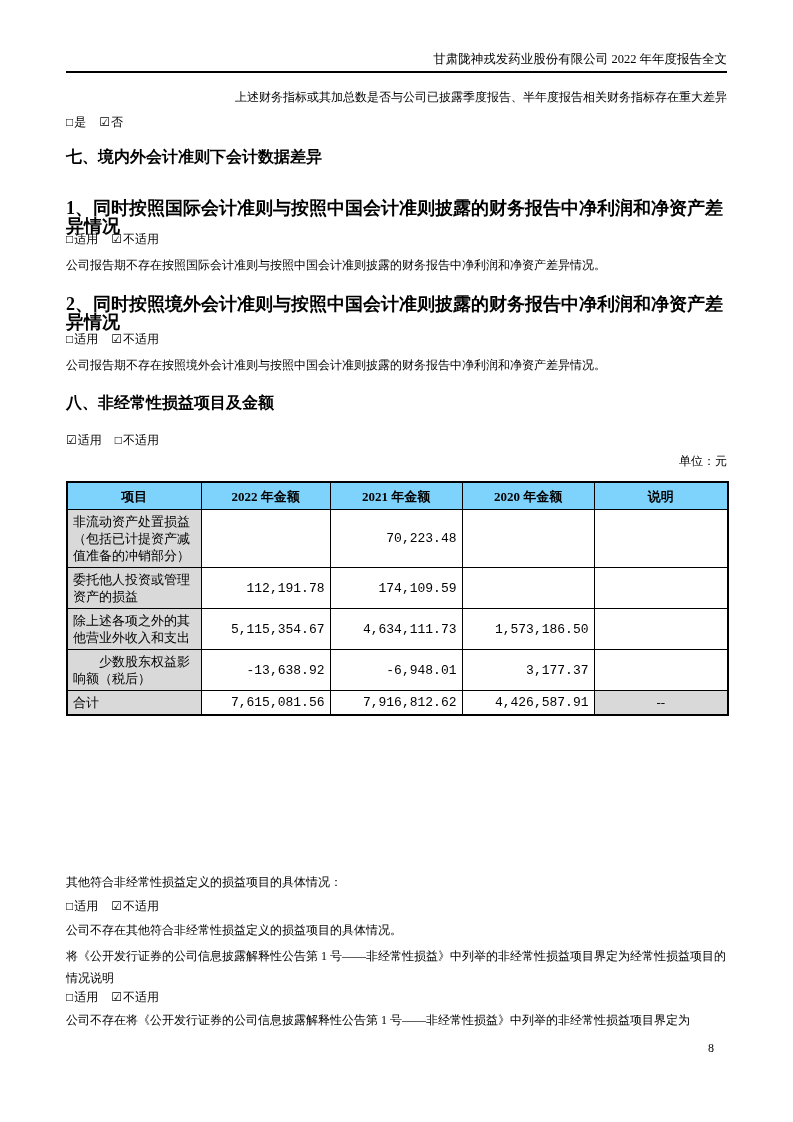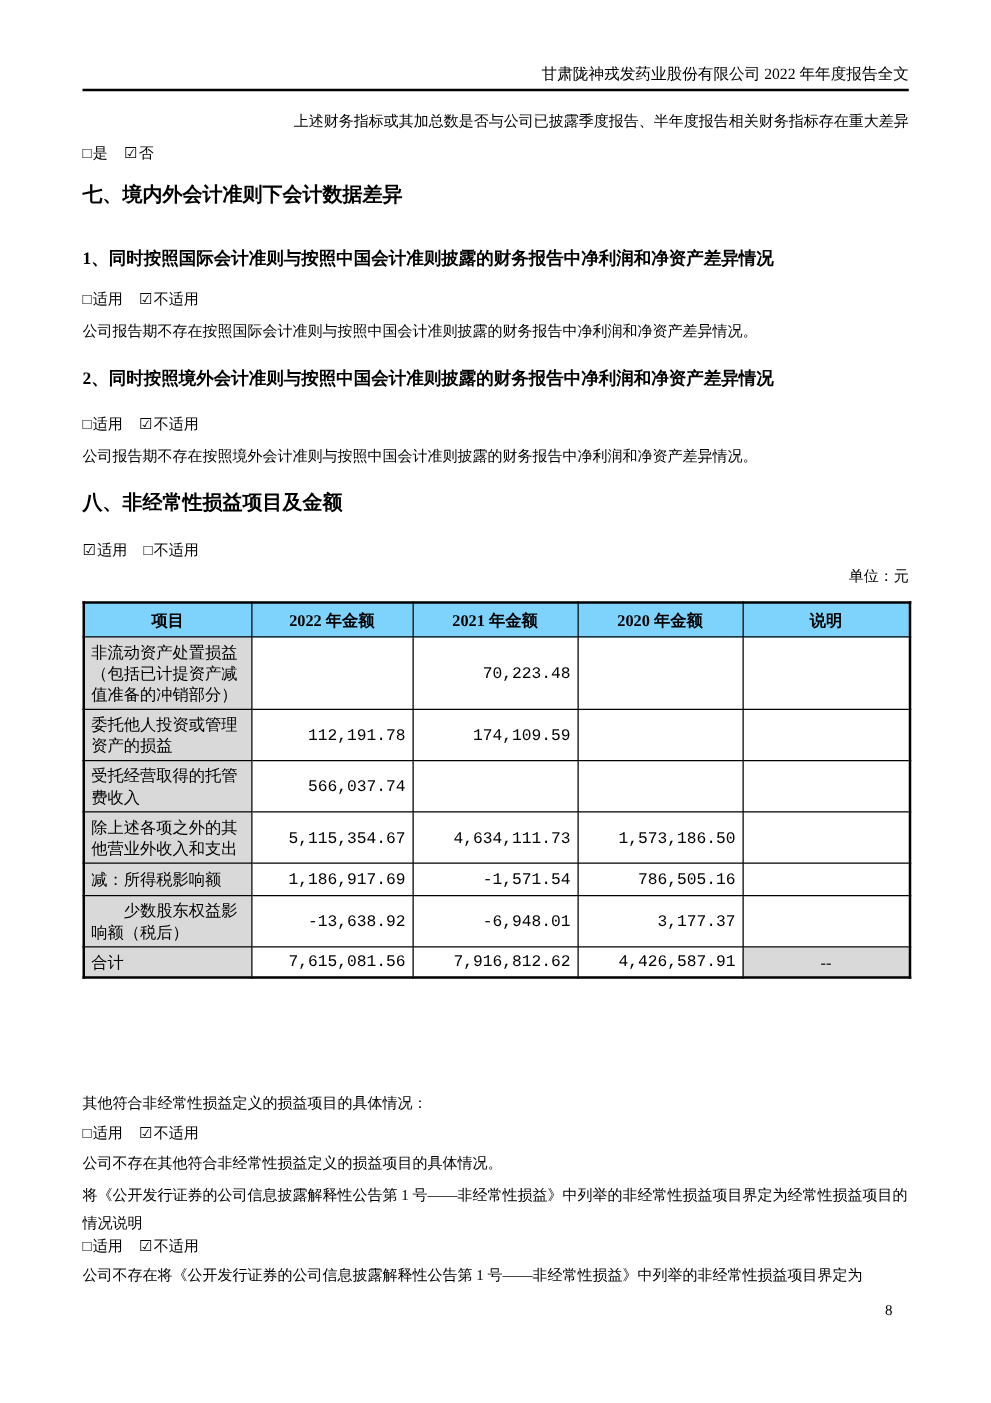--- a/index.html
+++ b/index.html
@@ -12,21 +12,21 @@
     overflow:hidden;
   }
   .abs{position:absolute;left:66px;right:66px;margin:0;}
   .doc-header{
     position:absolute;top:52px;left:66px;right:66px;
     text-align:right;font-size:12.5px;line-height:15px;
     padding-bottom:4px;border-bottom:2px solid #000;
   }
   .body{font-size:12px;line-height:17px;}
   .h1{font-size:16px;font-weight:bold;line-height:20px;}
-  .h2{font-size:14px;font-weight:bold;line-height:18px;}
+  .h2{font-size:18px;font-weight:bold;line-height:18px;}
   .unit{text-align:right;font-size:12px;}
   .opt{margin-right:10px;}
   .opt .box{margin-right:1px;}
   .pagenum{position:absolute;top:1041px;left:708px;font-size:12px;}
   table.fin{
     position:absolute;top:481px;left:66px;
     width:661px;border-collapse:collapse;
     border:2px solid #000;
     font-size:13px;line-height:17px;
     table-layout:fixed;
@@ -126,39 +126,25 @@
         <td class="num"></td>
         <td class="note"></td>
       </tr>
       <tr class="r3">
         <td class="item">委托他人投资或管理资产的损益</td>
         <td class="num">112,191.78</td>
         <td class="num">174,109.59</td>
         <td class="num"></td>
         <td class="note"></td>
       </tr>
-      <tr class="r4">
-        <td class="item">受托经营取得的托管费收入</td>
-        <td class="num">566,037.74</td>
-        <td class="num"></td>
-        <td class="num"></td>
-        <td class="note"></td>
-      </tr>
       <tr class="r5">
         <td class="item">除上述各项之外的其他营业外收入和支出</td>
         <td class="num">5,115,354.67</td>
         <td class="num">4,634,111.73</td>
         <td class="num">1,573,186.50</td>
-        <td class="note"></td>
-      </tr>
-      <tr class="r6">
-        <td class="item">减：所得税影响额</td>
-        <td class="num">1,186,917.69</td>
-        <td class="num">-1,571.54</td>
-        <td class="num">786,505.16</td>
         <td class="note"></td>
       </tr>
       <tr class="r7">
         <td class="item indent">少数股东权益影响额（税后）</td>
         <td class="num">-13,638.92</td>
         <td class="num">-6,948.01</td>
         <td class="num">3,177.37</td>
         <td class="note"></td>
       </tr>
       <tr class="r8">

